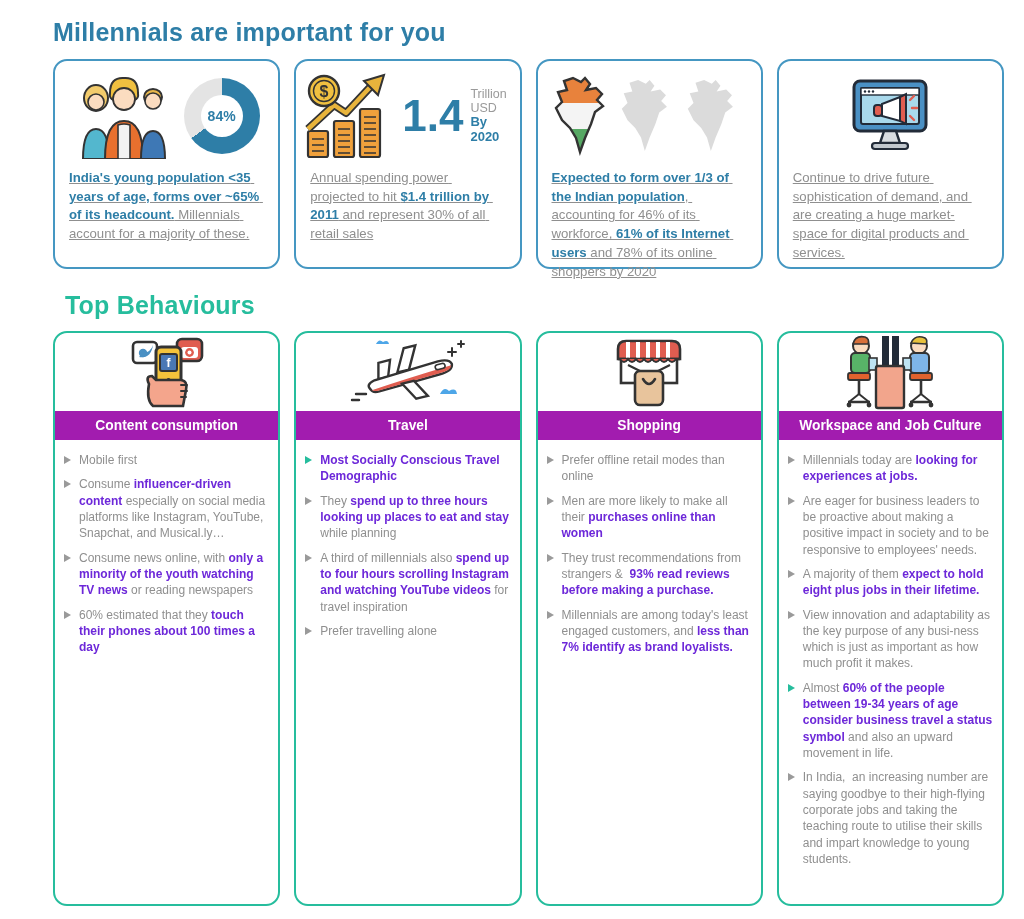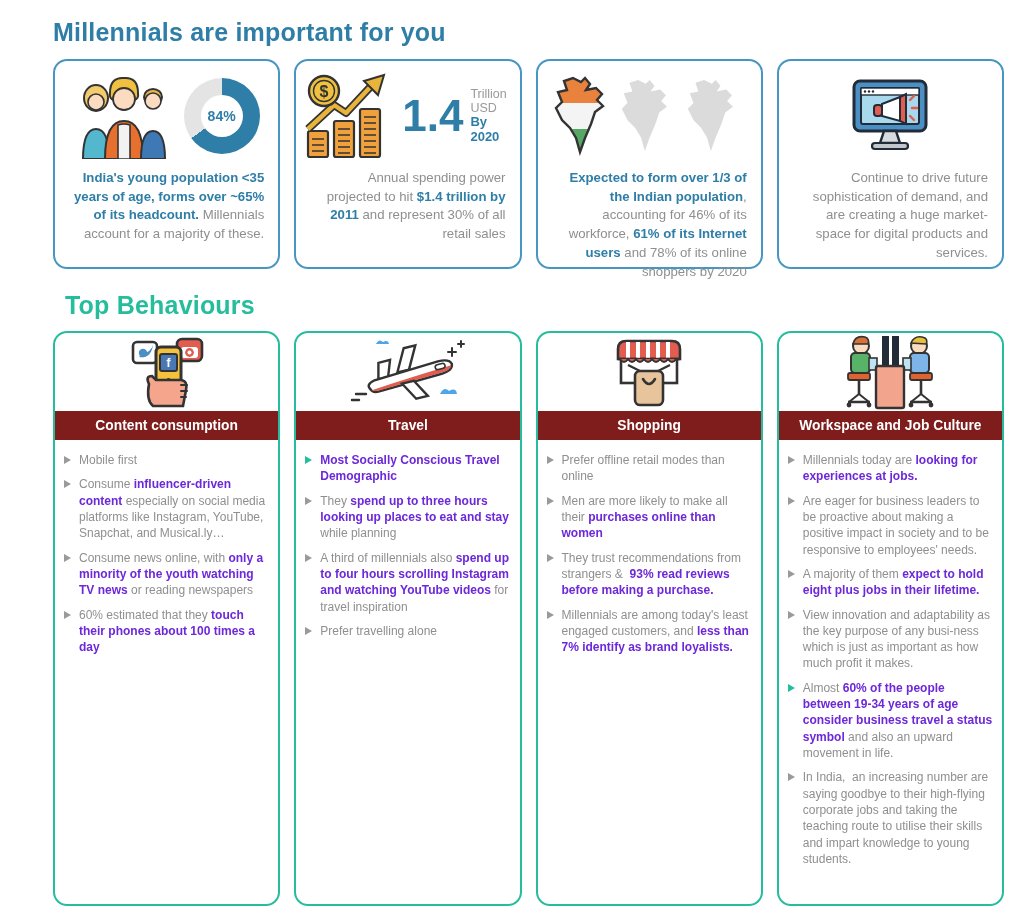--- a/index.html
+++ b/index.html
@@ -6,36 +6,36 @@
   body{width:1024px;height:919px;overflow:hidden;font-family:"Liberation Sans",sans-serif;}
   .page{padding:12px 20px 0 53px;box-sizing:border-box;}
   h1,h2{font-weight:bold;font-size:25px;letter-spacing:.2px;margin:0;}
   h1{color:#2E7EA7;margin:6px 0 12px;}
   h2{color:#26BD9D;margin:22px 12px 11px;}
   .row{display:flex;gap:14px;}
   .card{flex:1 1 0;box-sizing:border-box;background:#fff;}
   
   .stat-card{border:2px solid #4597C2;border-radius:14px;height:210px;padding:10px 8px 8px;}
   .stat-icon-row{height:90px;display:flex;align-items:center;justify-content:center;gap:10px;}
-  .stat-text{margin:8px 6px 0;text-align:right;font-size:13.2px;line-height:1.42;color:#8F8F8F;}
+  .stat-text{margin:8px 6px 0;text-align:left;font-size:13.2px;line-height:1.42;color:#8F8F8F;text-decoration:underline;}
   .seg{white-space:pre-wrap;}
   .seg.bold-blue{color:#2E7EA7;font-weight:bold;}
   .seg.bold-green{color:#6d28d9;font-weight:bold;}
   .donut{width:76px;height:76px;border-radius:50%;background:conic-gradient(#2E7EA7 0 234deg,#E4E4E4 234deg 360deg);position:relative;flex:0 0 auto;display:flex;align-items:center;justify-content:center;}
   .donut .hole{position:absolute;inset:17px;background:#fff;border-radius:50%;}
   .donut .pct{position:relative;color:#2E7EA7;font-weight:bold;font-size:14px;}
   .bignum-wrap{display:flex;align-items:center;gap:7px;}
   .bignum{font-size:44px;font-weight:bold;color:#2E7EA7;line-height:1;}
   .bigunit{display:flex;flex-direction:column;line-height:1.15;}
   .unit-top{color:#9A9A9A;font-size:12.5px;}
   .unit-bottom{color:#2E7EA7;font-weight:bold;font-size:13px;}
   
   .beh-card{border:2px solid #26BD9D;border-radius:14px;height:575px;display:flex;flex-direction:column;overflow:hidden;}
   .beh-icon{height:78px;flex:0 0 auto;display:flex;align-items:center;justify-content:center;}
-  .beh-band{flex:0 0 auto;background:#7f1d1d;color:#fff;font-weight:bold;font-size:13.8px;text-align:center;padding:7px 4px;}
+  .beh-band{flex:0 0 auto;background:#a21caf;color:#fff;font-weight:bold;font-size:13.8px;text-align:center;padding:7px 4px;}
   .beh-list{list-style:none;margin:0;padding:12px 9px 0 9px;}
   .beh-list li{display:flex;gap:8px;margin-bottom:8px;font-size:12px;line-height:1.36;color:#8F8F8F;}
   .arrow{flex:0 0 auto;width:0;height:0;border-top:4px solid transparent;border-bottom:4px solid transparent;border-left:7px solid #9A9A9A;margin-top:4px;}
   .arrow.green{border-left-color:#26BD9D;}
   .bullet-text{margin:0;}
   svg{display:block;}
 </style>
 </head>
 <body>
 

